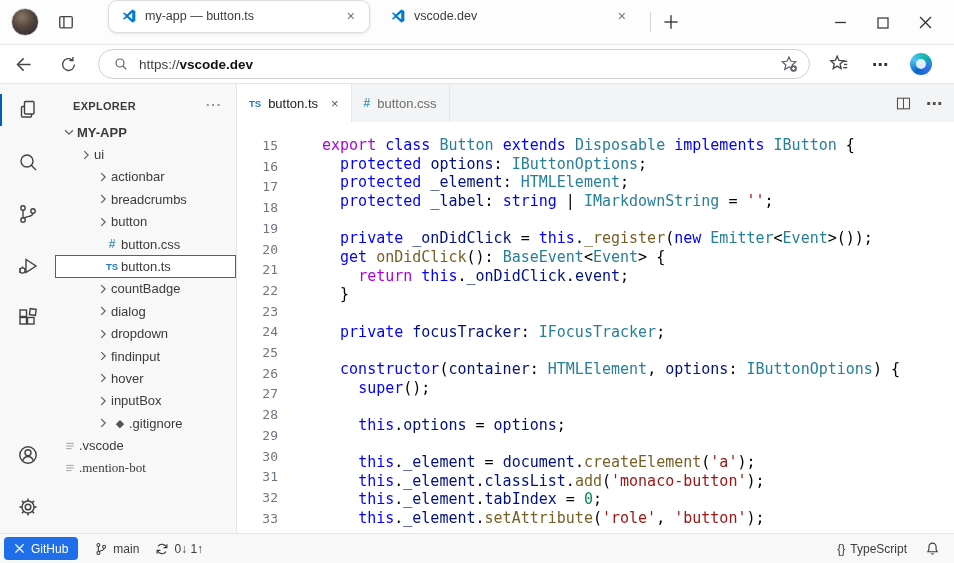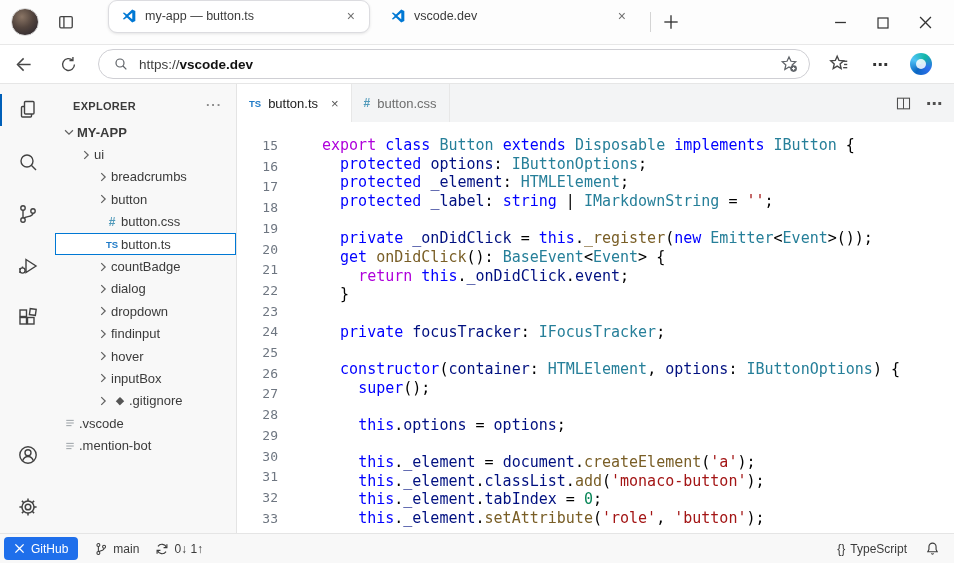--- a/index.html
+++ b/index.html
@@ -256,20 +256,28 @@
               </svg>
             </span>
             <span>ui</span>
           </div>
           <div class="tree-row" style="padding-left: 40px;">
             <span class="tr-chev">
               <svg width="14" height="14" viewBox="0 0 16 16" fill="none" stroke="#616161" stroke-width="1.4">
                 <polyline points="6,3.5 10.5,8 6,12.5"></polyline>
               </svg>
             </span>
+            <span>actionbar</span>
+          </div>
+          <div class="tree-row" style="padding-left: 40px;">
+            <span class="tr-chev">
+              <svg width="14" height="14" viewBox="0 0 16 16" fill="none" stroke="#616161" stroke-width="1.4">
+                <polyline points="6,3.5 10.5,8 6,12.5"></polyline>
+              </svg>
+            </span>
             <span>breadcrumbs</span>
           </div>
           <div class="tree-row" style="padding-left: 40px;">
             <span class="tr-chev">
               <svg width="14" height="14" viewBox="0 0 16 16" fill="none" stroke="#616161" stroke-width="1.4">
                 <polyline points="6,3.5 10.5,8 6,12.5"></polyline>
               </svg>
             </span>
             <span>button</span>
           </div>
@@ -341,21 +349,21 @@
           <div class="tree-row" style="padding-left: 6px;">
             <span class="tr-icon">
               <svg width="12" height="12" viewBox="0 0 16 16" stroke="#9aa0a6" stroke-width="1.3">
                 <line x1="3" y1="4.5" x2="13" y2="4.5"></line>
                 <line x1="3" y1="8" x2="13" y2="8"></line>
                 <line x1="3" y1="11.5" x2="10" y2="11.5"></line>
               </svg>
             </span>
             <span>.vscode</span>
           </div>
-          <div class="tree-row" style="padding-left: 6px;">
+          <div class="tree-row" style="padding-left: 6px; font-family: Liberation Serif, serif;">
             <span class="tr-icon">
               <svg width="12" height="12" viewBox="0 0 16 16" stroke="#9aa0a6" stroke-width="1.3">
                 <line x1="3" y1="4.5" x2="13" y2="4.5"></line>
                 <line x1="3" y1="8" x2="13" y2="8"></line>
                 <line x1="3" y1="11.5" x2="10" y2="11.5"></line>
               </svg>
             </span>
             <span>.mention-bot</span>
           </div>
         </div>

